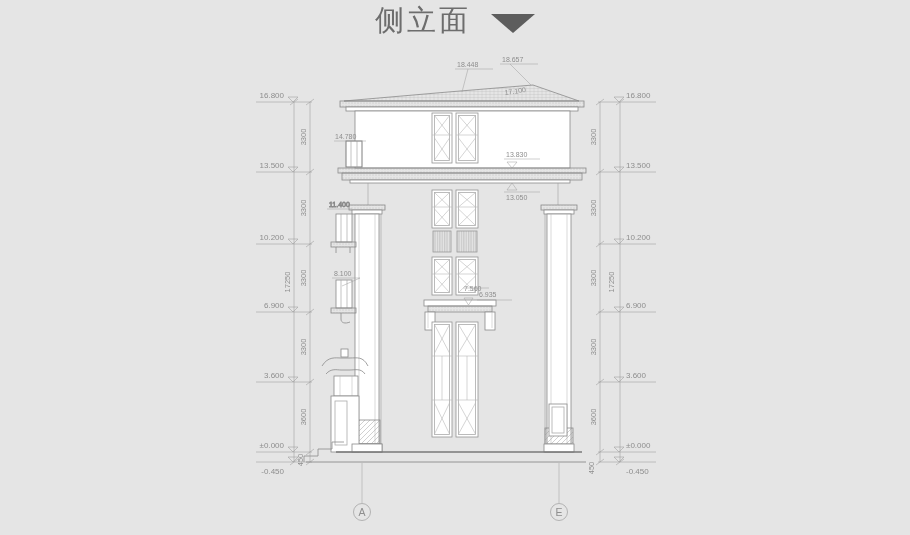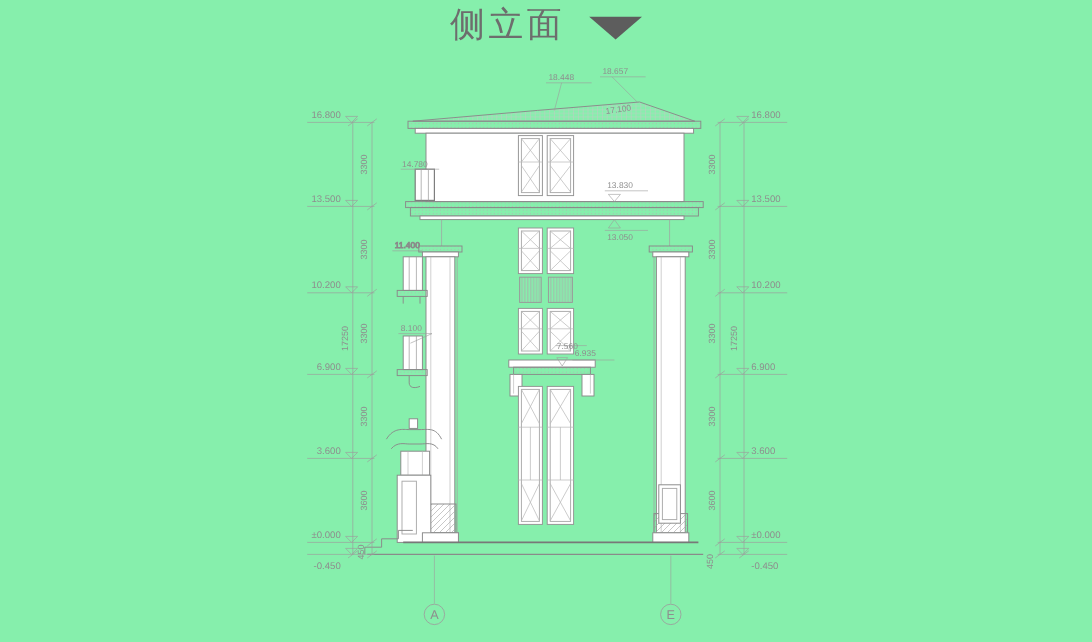--- a/index.html
+++ b/index.html
@@ -1,16 +1,16 @@
 <!DOCTYPE html>
 <html><head>
 <meta charset="utf-8">
 <style>
   html,body{margin:0;padding:0;background:#ffffff;}
-  #page{position:relative;width:910px;height:535px;background:#86efac;overflow:hidden;
+  #page{position:relative;width:910px;height:535px;background:#e5e5e5;overflow:hidden;
         font-family:"Liberation Sans",sans-serif;}
   .title-row{position:absolute;top:0;left:0;width:100%;height:42px;
              display:flex;justify-content:center;align-items:center;gap:20px;}
   .title-text{font-size:29px;color:#6d6d6d;letter-spacing:3px;font-weight:500;}
   .tri{width:0;height:0;border-left:22px solid transparent;border-right:22px solid transparent;
        border-top:19px solid #5d5d5d;margin-top:4px;}
   svg text{font-family:"Liberation Sans",sans-serif;fill:#8e8e8e;}
   .dimtxt{font-size:8px;}
   .segtxt{font-size:7.5px;}
   .anntxt{font-size:7px;}

